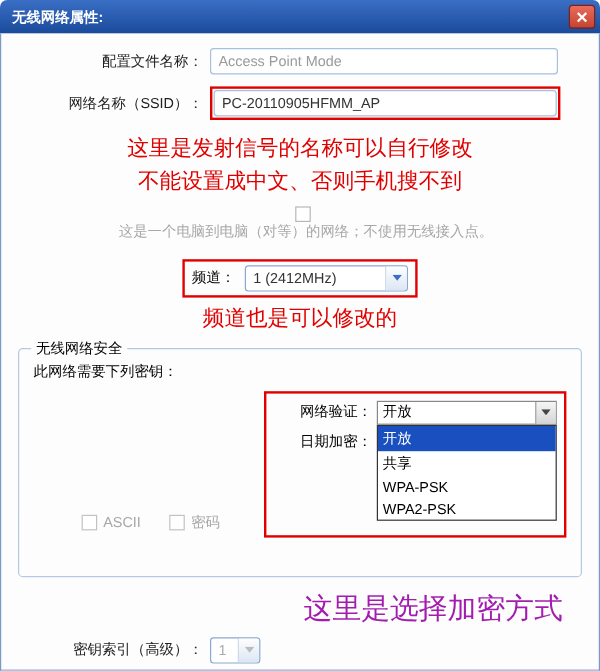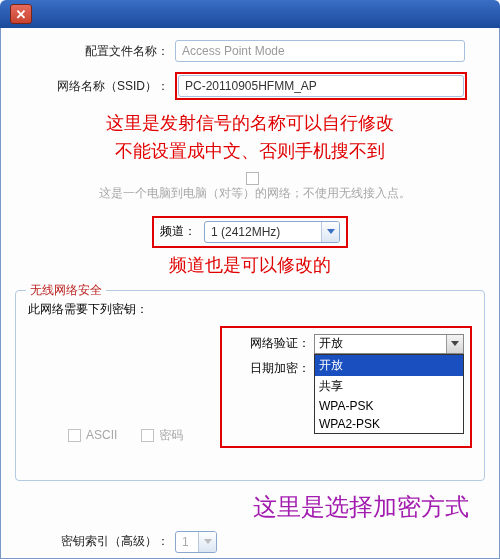--- a/index.html
+++ b/index.html
@@ -138,21 +138,21 @@
     margin: 10px 0 0 0;
     padding: 10px 12px 32px 12px;
     position: relative;
   }
   .fieldset-legend {
     position: absolute;
     top: -9px;
     left: 10px;
     background: #fdfdfd;
     padding: 0 4px;
-    color: #b91c1c;
+    color: #000000;
   }
   .sec-red-box {
     border: 2px solid #e10000;
     padding: 6px 6px 6px 6px;
     margin-top: 6px;
     position: relative;
     display: flex;
     flex-direction: column;
     align-items: flex-end;
   }
@@ -227,20 +227,21 @@
     margin: 10px 16px 8px 0;
   }
   .bottom-rows .row { margin-bottom: 8px; }
   .combo.disabled { color:#aaa; }
   .combo.disabled .combo-btn { cursor: default; }
 </style>
 </head>
 <body>
 
 <div class="titlebar">
+  <span>无线网络属性:</span>
   <div class="close-btn">
     <span>✕</span>
   </div>
 </div>
 
 <div class="content">
 
   <div class="row">
     <div class="label w1">配置文件名称：</div>
     <input class="text-input disabled" style="width: 290px;" type="text" readonly="" value="Access Point Mode">

